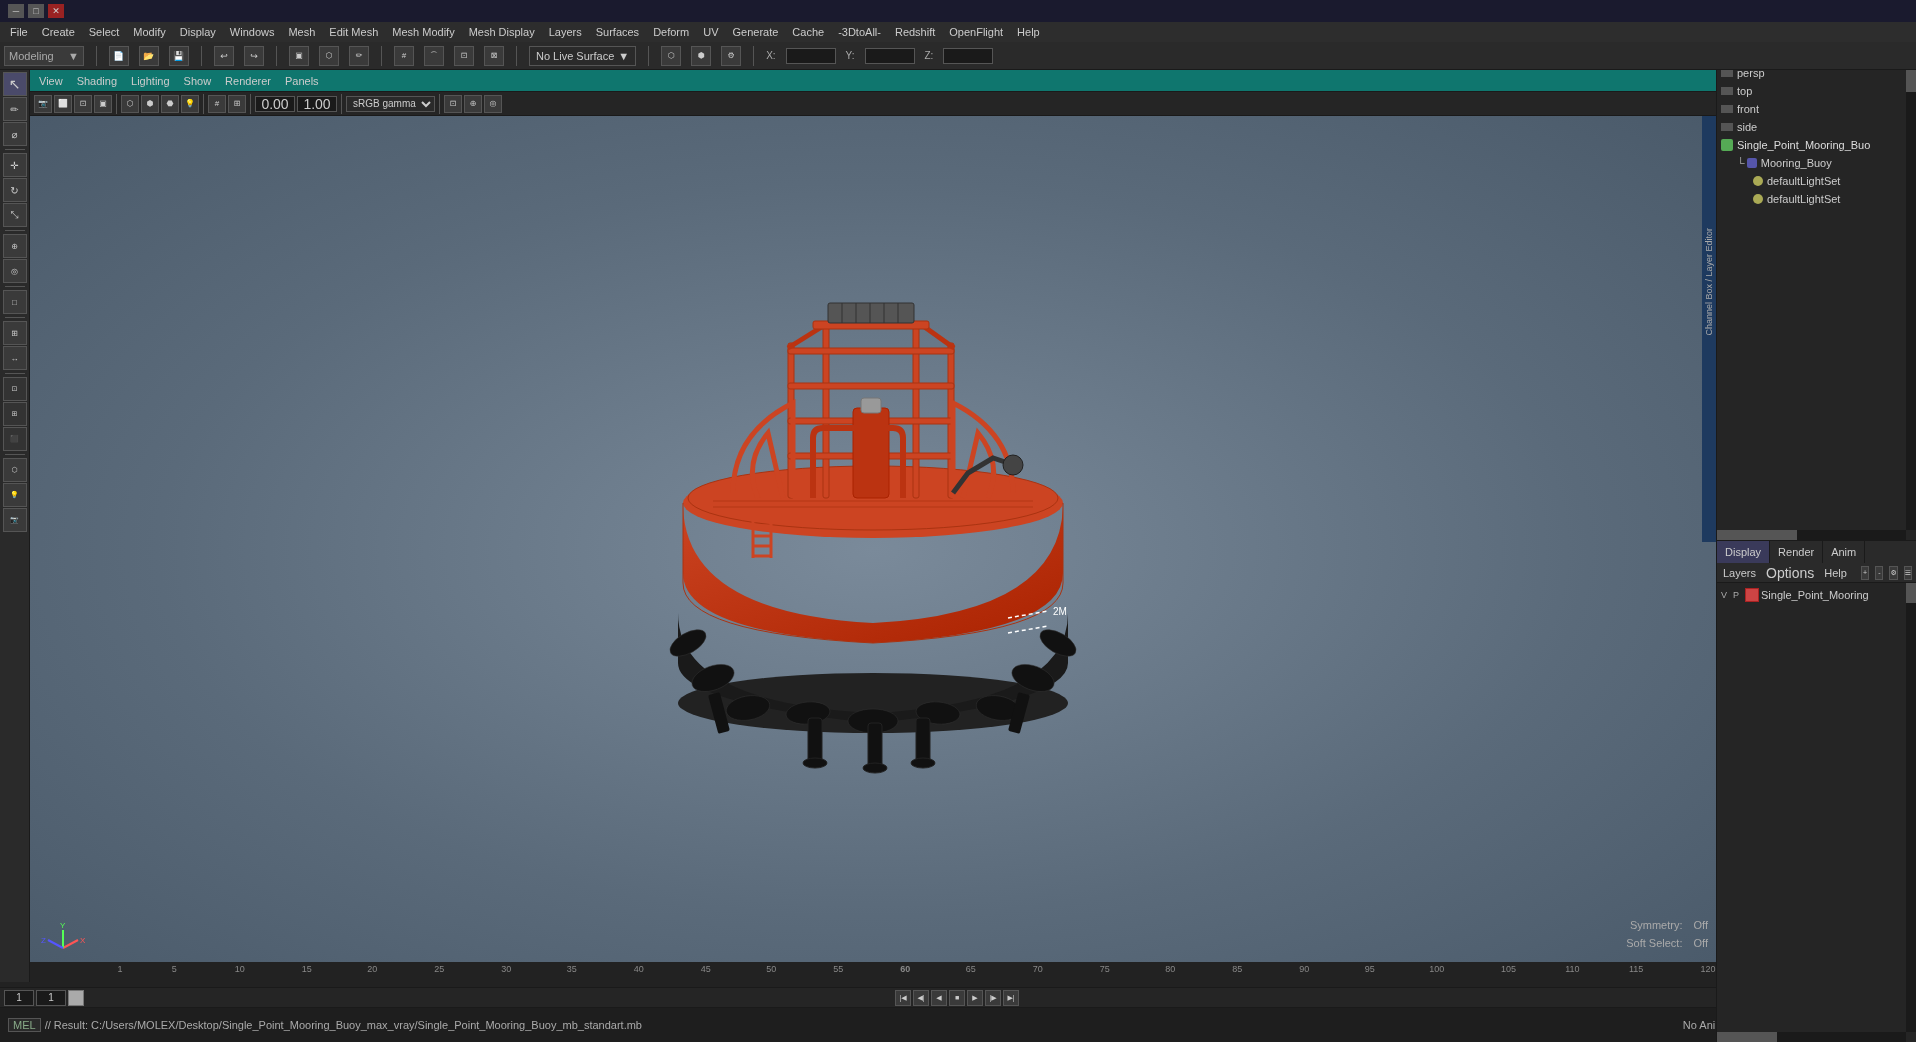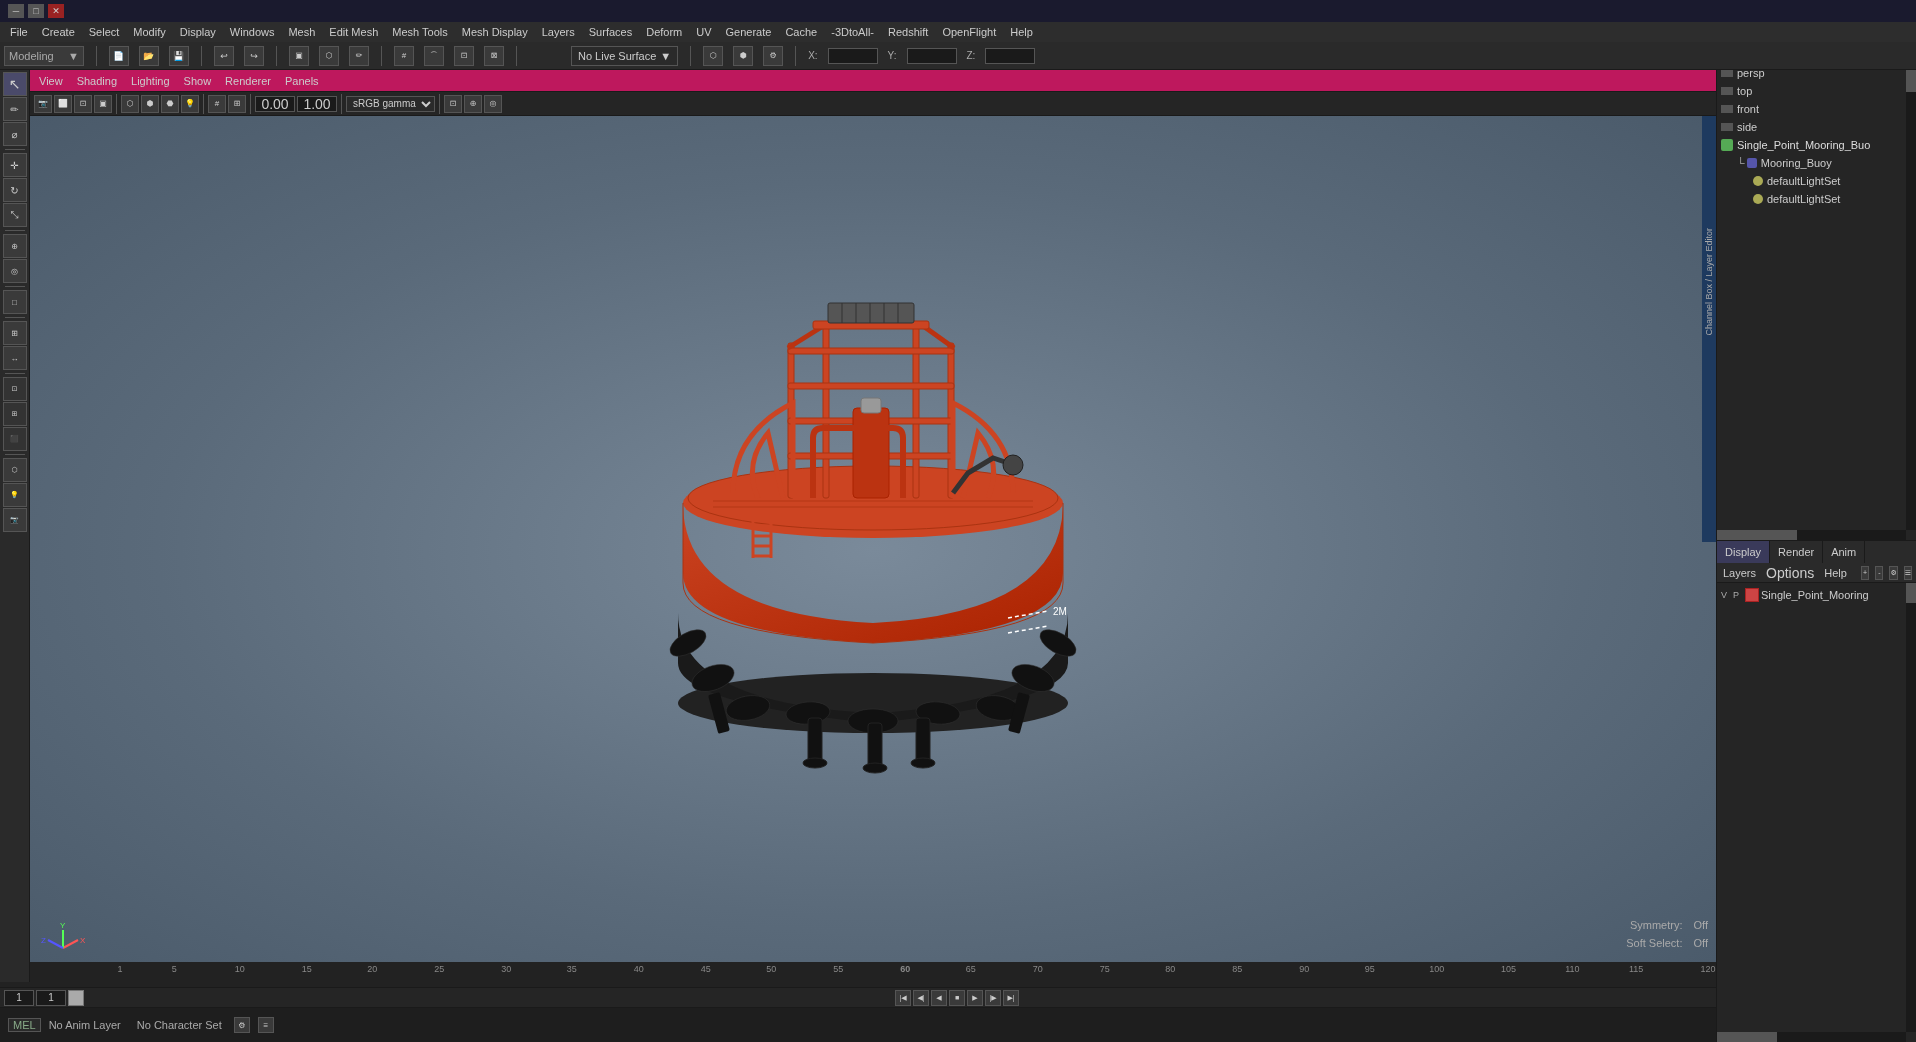--- a/index.html
+++ b/index.html
@@ -98,21 +98,21 @@
       height: 20px;
       display: flex; align-items: center;
     }
     .no-live-surface {
       background: #2a2a2a;
       border: 1px solid #555;
       color: #ccc;
       font-size: 11px;
       padding: 2px 6px;
       height: 20px;
-      display: flex; align-items: center; margin-left: 42px;
+      display: flex; align-items: center;
     }
 
     
     #left-toolbar {
       position: absolute;
       top: 70px; left: 0;
       width: 30px;
       height: calc(100% - 70px - 60px);
       background: #2a2a2a;
       border-right: 1px solid #1a1a1a;
@@ -137,21 +137,21 @@
       background: #555;
       margin: 2px 0;
     }
 
     
     #viewport-menu {
       position: absolute;
       top: 70px; left: 30px;
       right: 200px;
       height: 22px;
-      background: #be185d;
+      background: #0f766e;
       display: flex;
       align-items: center;
       padding: 0 4px;
       gap: 4px;
       z-index: 96;
       border-bottom: 1px solid #1a1a1a;
     }
 
     
     #viewport-toolbar {
@@ -415,21 +415,21 @@
 
 <div id="menu-bar">
   <span class="menu-item">File</span>
   <span class="menu-item">Create</span>
   <span class="menu-item">Select</span>
   <span class="menu-item">Modify</span>
   <span class="menu-item">Display</span>
   <span class="menu-item">Windows</span>
   <span class="menu-item">Mesh</span>
   <span class="menu-item">Edit Mesh</span>
-  <span class="menu-item">Mesh Tools</span>
+  <span class="menu-item">Mesh Modify</span>
   <span class="menu-item">Mesh Display</span>
   <span class="menu-item">Layers</span>
   <span class="menu-item">Surfaces</span>
   <span class="menu-item">Deform</span>
   <span class="menu-item">UV</span>
   <span class="menu-item">Generate</span>
   <span class="menu-item">Cache</span>
   <span class="menu-item">-3DtoAll-</span>
   <span class="menu-item">Redshift</span>
   <span class="menu-item">OpenFlight</span>
@@ -871,20 +871,21 @@
   <button class="tc-btn">▶|</button>
 
   <div style="flex:1;"></div>
 
   <input type="text" class="frame-input" style="width: 40px;" value="120">
   <input type="text" class="frame-input" style="width: 40px;" value="200">
 </div>
 
 <div id="status-bar">
   <div id="mel-indicator">MEL</div>
+  <div id="status-text">// Result: C:/Users/MOLEX/Desktop/Single_Point_Mooring_Buoy_max_vray/Single_Point_Mooring_Buoy_mb_standart.mb</div>
   <div class="status-right">
     <span style="font-size:11px; color:#aaa; padding:0 4px;">No Anim Layer</span>
     <span style="font-size:11px; color:#aaa; padding:0 4px;">No Character Set</span>
     <button style="width:16px; height:16px; background:#3a3a3a; border:1px solid #555; color:#ccc; font-size:8px; cursor:pointer;">⚙</button>
     <button style="width:16px; height:16px; background:#3a3a3a; border:1px solid #555; color:#ccc; font-size:8px; cursor:pointer;">≡</button>
   </div>
 </div>
 
 <div style="position:absolute; top:22px; right:200px; width:14px; height:520px; background:#1e3a5f; z-index:91; display:flex; align-items:center; justify-content:center;">
   <span style="writing-mode:vertical-rl; transform:rotate(180deg); font-size:9px; color:#aaa; white-space:nowrap;">Channel Box / Layer Editor</span>

